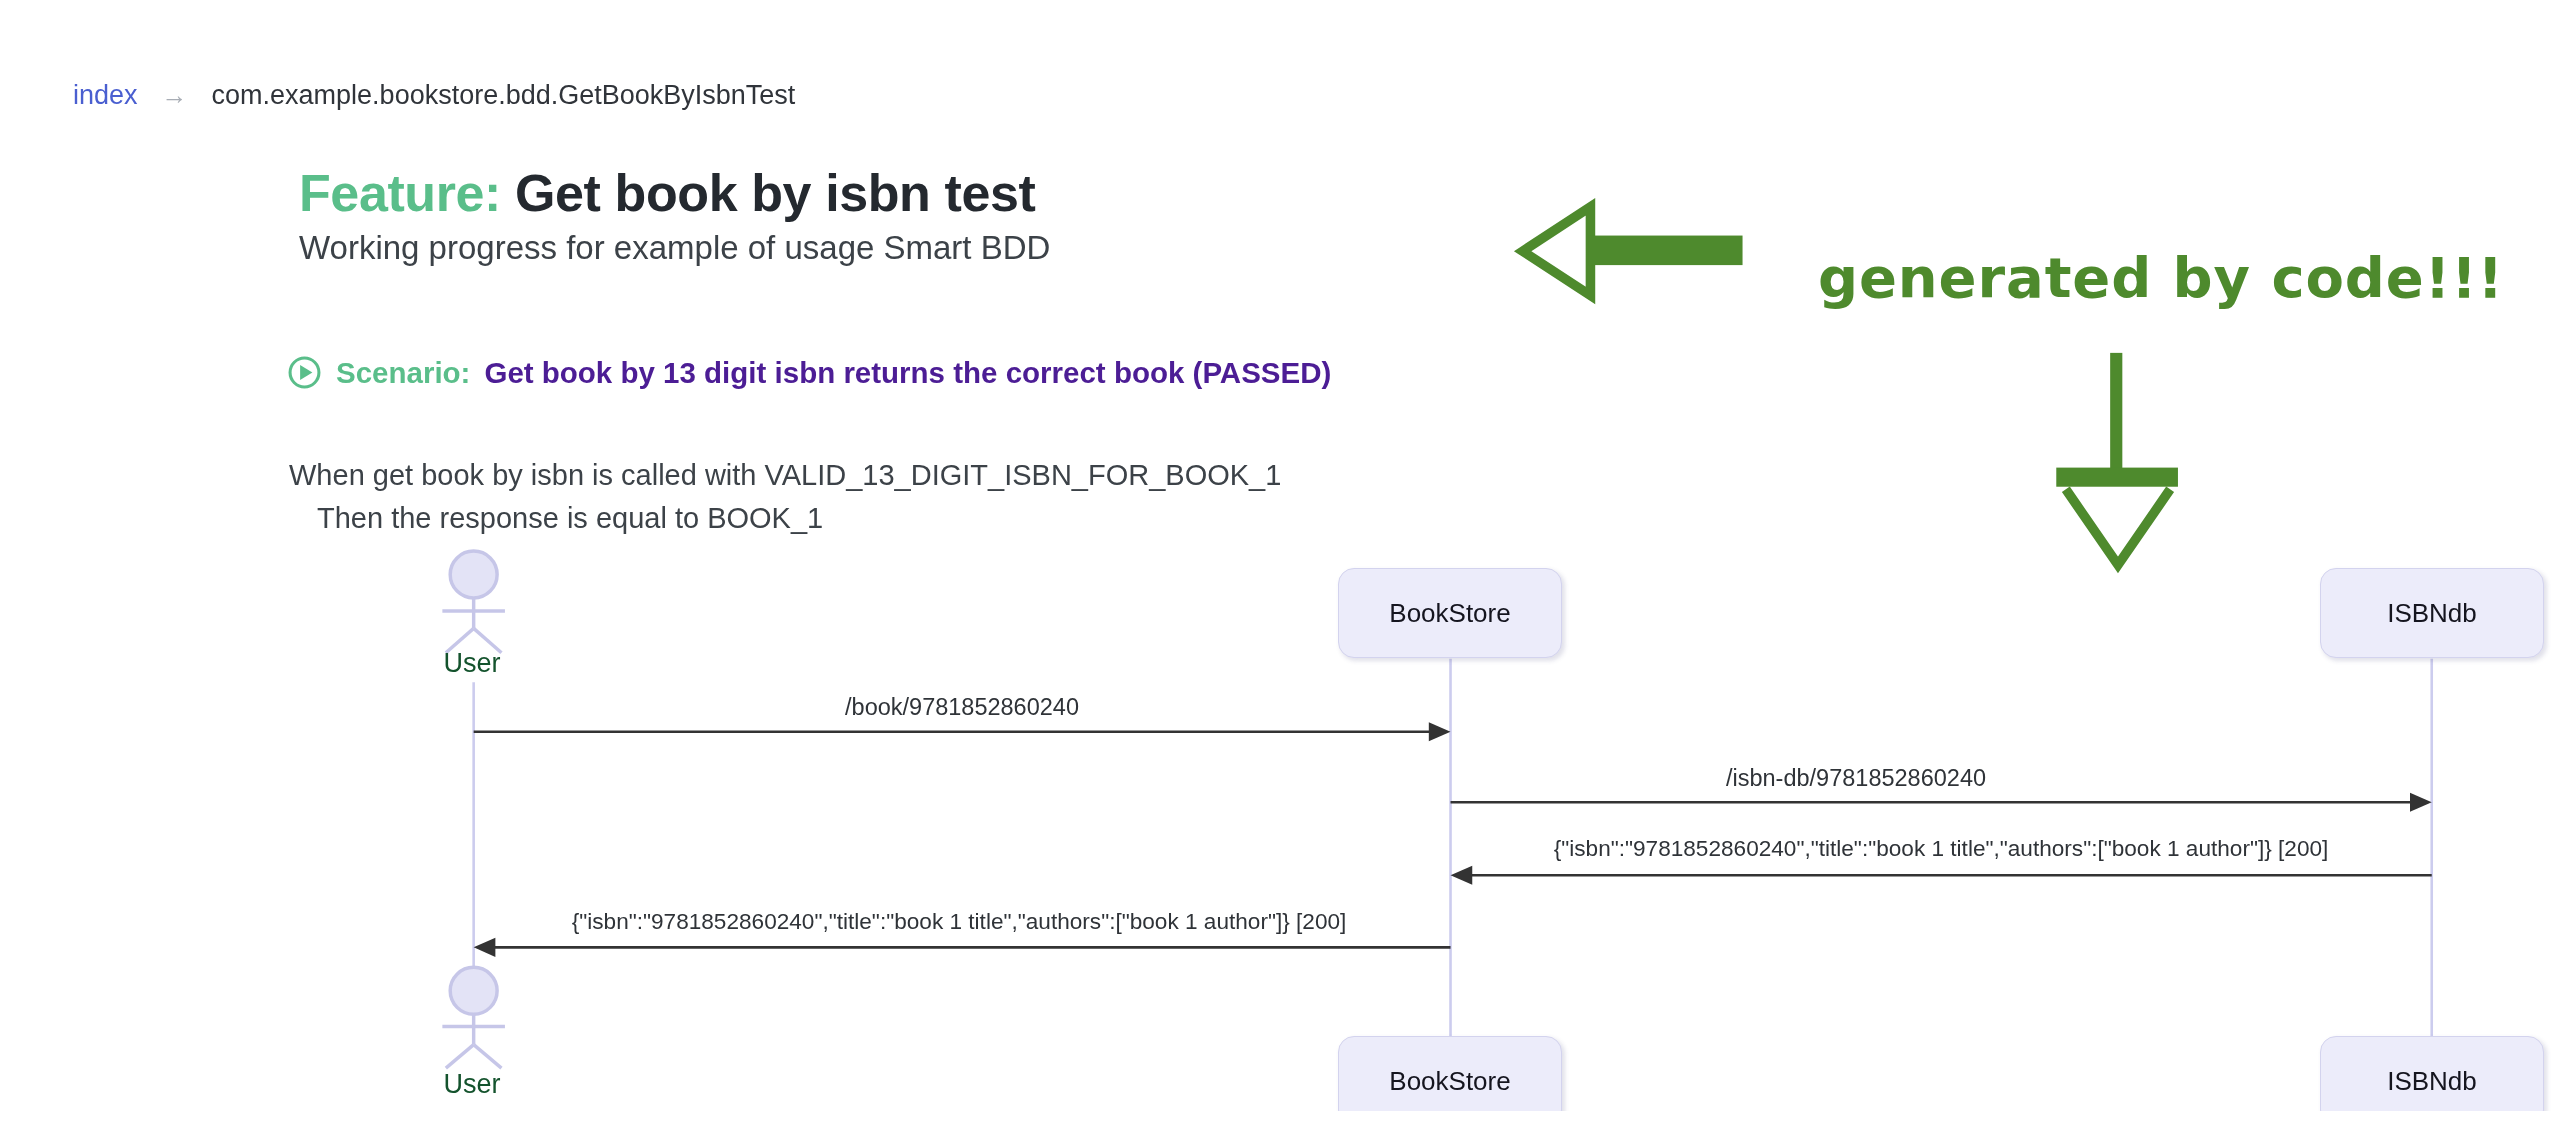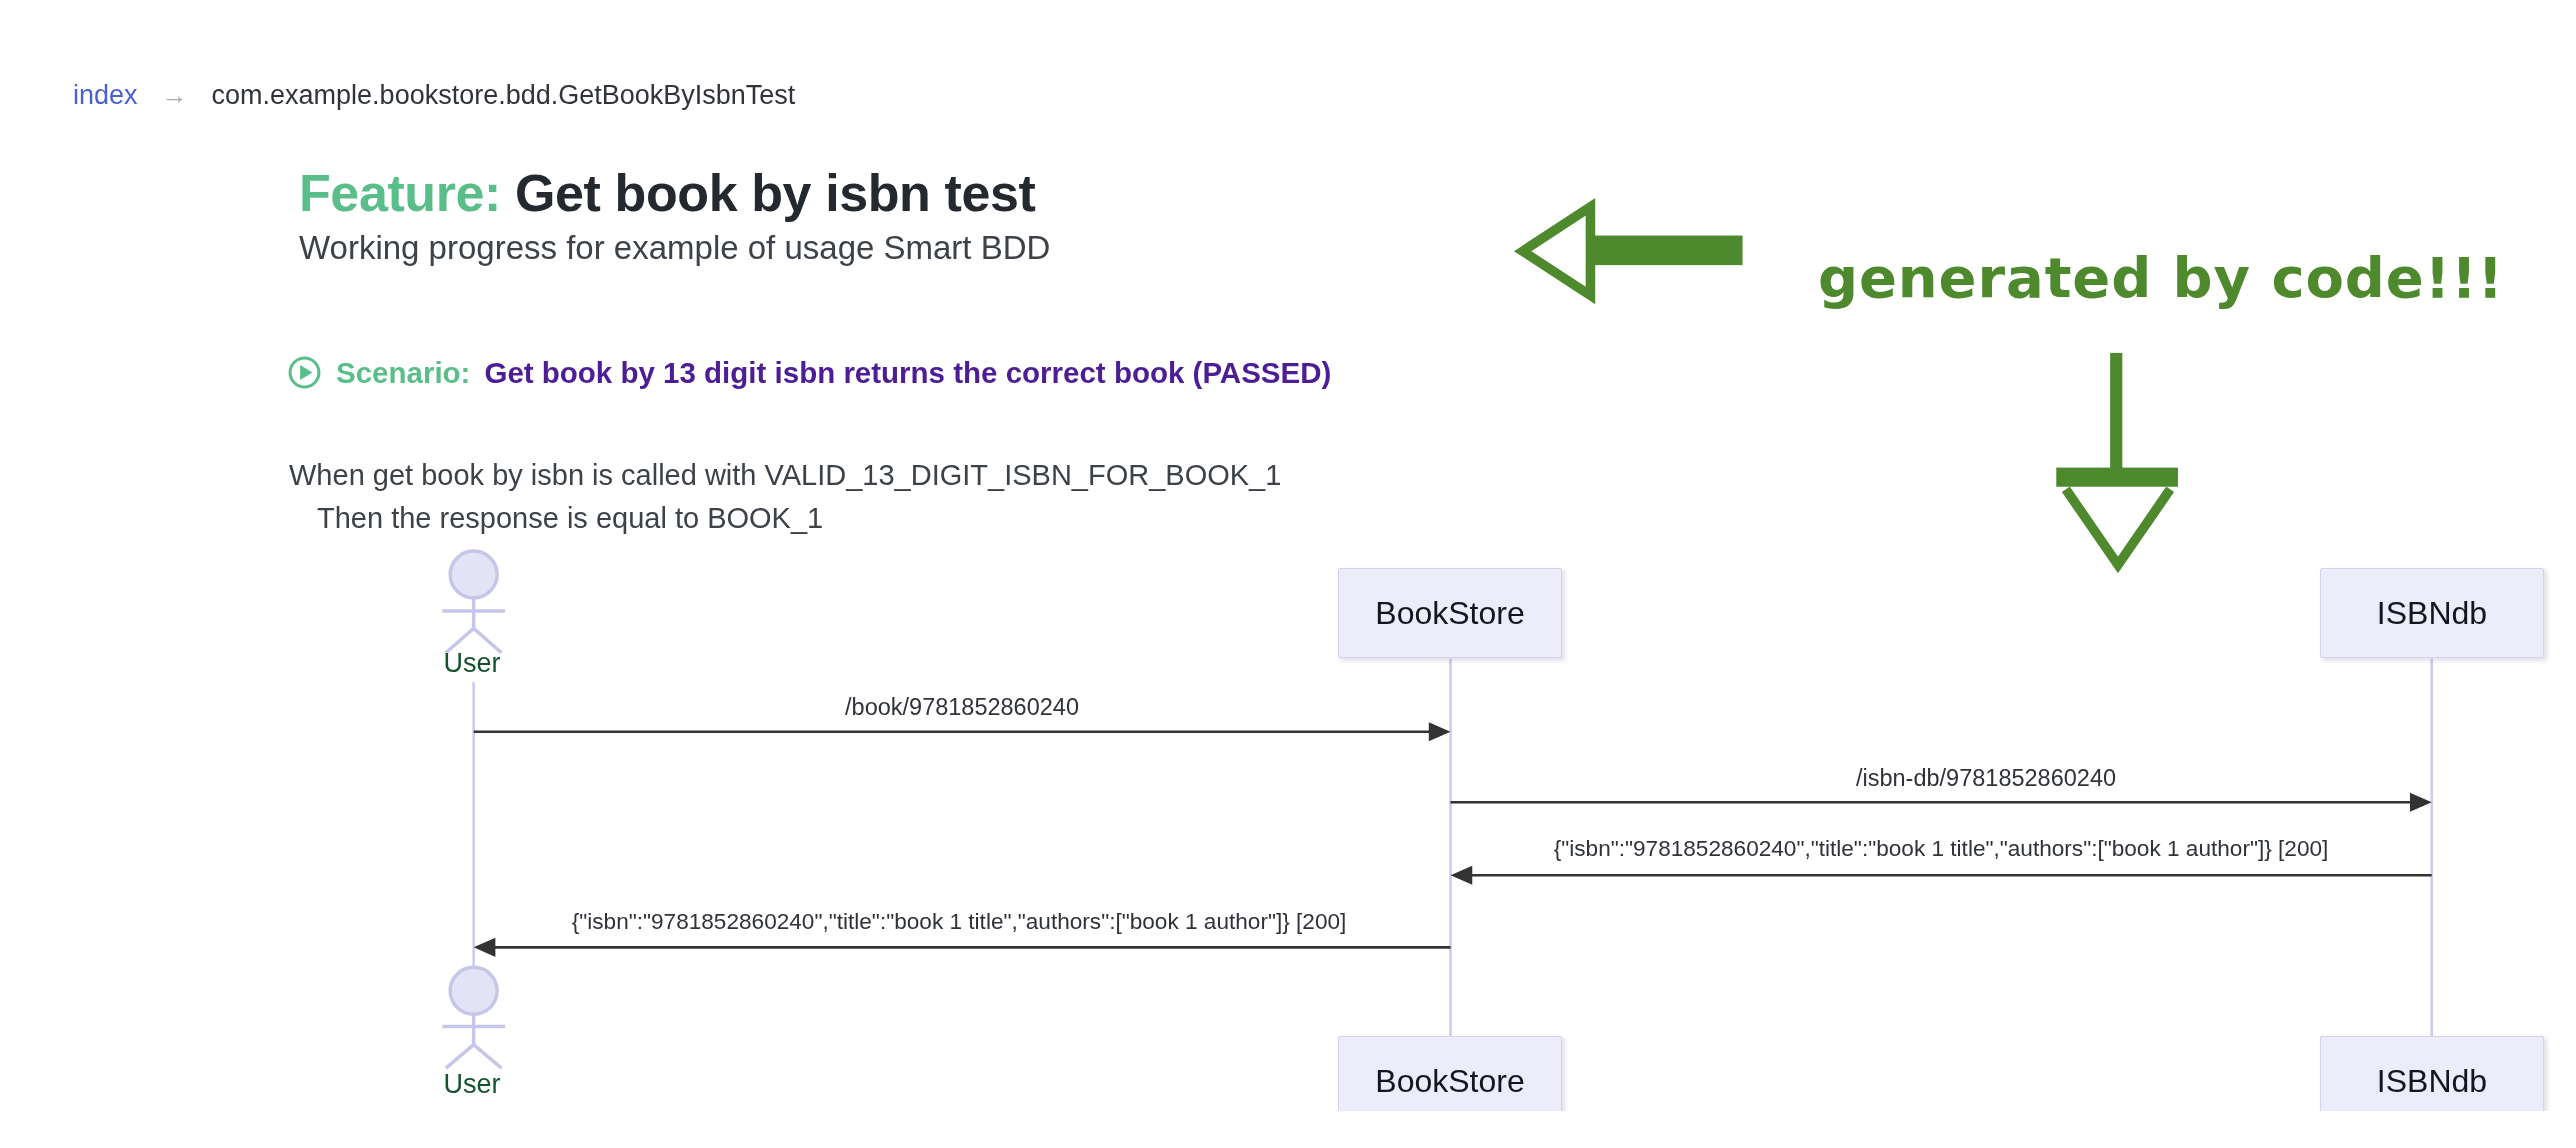--- a/index.html
+++ b/index.html
@@ -66,45 +66,45 @@
   }
   .annot-1 { left: 2102px; top: 162px; }
   .annot-2 { left: 2161px; top: 245px; }
 
   
   .pbox {
     position: absolute; z-index: 2;
     width: 224px; height: 90px;
     background: #ececfa;
     border: 1.7px solid #d3d3ee;
-    border-radius: 2px;
+    border-radius: 16px;
     box-shadow: 2.6px 2.6px 4.3px rgba(90,90,140,0.18);
     display: flex; align-items: center; justify-content: center;
-    font-size: 32px; color: #15151f;
+    font-size: 26px; color: #15151f;
   }
   .pbox-bookstore-top { left: 1338px; top: 568px; }
   .pbox-isbndb-top    { left: 2320px; top: 568px; }
   .pbox-bookstore-bot { left: 1338px; top: 1036px; }
   .pbox-isbndb-bot    { left: 2320px; top: 1036px; }
 
   .actor-label {
     font-size: 27px; color: #14532d;
     transform: translateX(-50%);
   }
   .actor-label-top { left: 472px; top: 648px; }
   .actor-label-bot { left: 472px; top: 1069px; }
 
   
   .msg {
     font-size: 23.5px; color: #2f3338;
     transform: translateX(-50%);
     text-shadow: 0 0 3.5px #ffffff;
   }
   .msg-1 { left: 962px; top: 694px; }
-  .msg-2 { left: 1986px; top: 765px; }
+  .msg-2 { left: 1856px; top: 765px; }
   .msg-3 { left: 1941px; top: 836px; font-size: 22.6px; }
   .msg-4 { left: 959px; top: 909px; font-size: 22.6px; }
 </style>
 </head>
 <body>
 
 <div class="page">
 
   <svg class="gfx-layer" viewBox="0 0 2964 1322">
 

